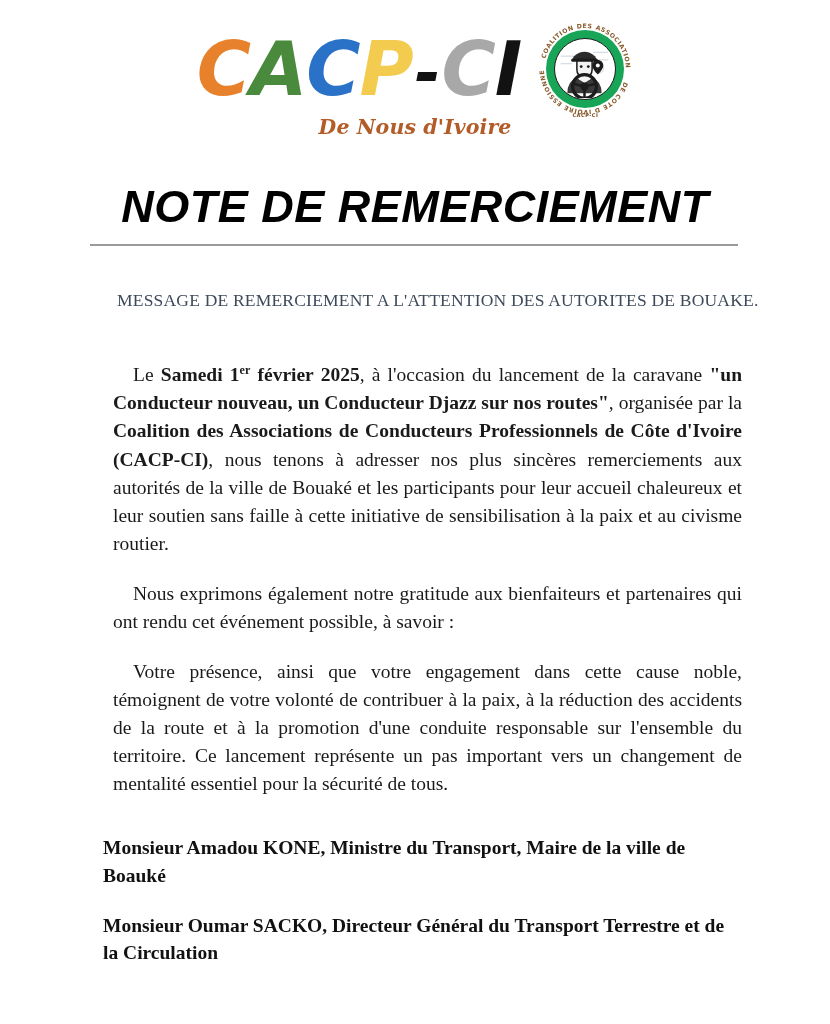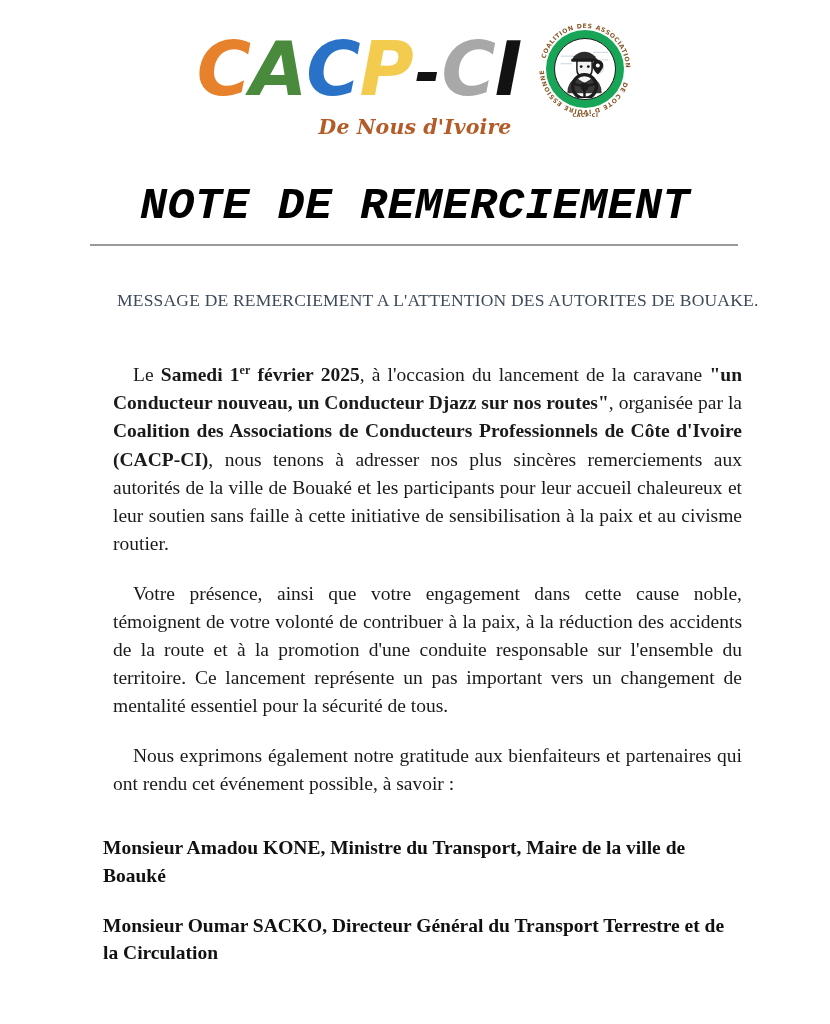--- a/index.html
+++ b/index.html
@@ -109,21 +109,21 @@
     font-size: 20.5px;
     line-height: 1.32;
     margin-top: 2px;
     letter-spacing: 0.1px;
   }
   .org-name .line2 { display: block; }
 
   
   .doc-title {
     text-align: center;
-    font-family: Liberation Mono, monospace;
+    font-family: Liberation Sans, sans-serif;
     font-weight: bold;
     font-style: italic;
     font-size: 45px;
     letter-spacing: 0.5px;
     color: #000000;
     margin-top: 42px;
     line-height: 1.05;
   }
   .title-rule {
     height: 0;
@@ -257,22 +257,22 @@
   <div class="doc-title">NOTE DE REMERCIEMENT</div>
   <div class="title-rule"></div>
 
   <div class="subject-line">
     <span class="u">MESSAGE DE REMERCIEMENT A L'ATTENTION DES AUTORITES DE BOUAKE</span><span>.</span>
   </div>
 
   <div class="body-wrap">
     <div id="paragraphs">
         <div class="para"><span>Le </span><span style="font-weight: bold;">Samedi 1</span><sup style="font-weight: bold;">er</sup><span style="font-weight: bold;"> février 2025</span><span>, à l'occasion du lancement de la caravane </span><span style="font-weight: bold;">"un Conducteur nouveau, un Conducteur Djazz sur nos routes"</span><span>, organisée par la </span><span style="font-weight: bold;">Coalition des Associations de Conducteurs Professionnels de Côte d'Ivoire (CACP-CI)</span><span>, nous tenons à adresser nos plus sincères remerciements aux autorités de la ville de Bouaké et les participants pour leur accueil chaleureux et leur soutien sans faille à cette initiative de sensibilisation à la paix et au civisme routier.</span></div>
+        <div class="para"><span>Nous exprimons également notre gratitude aux bienfaiteurs et partenaires qui ont rendu cet événement possible, à savoir :</span></div>
         <div class="para"><span>Votre présence, ainsi que votre engagement dans cette cause noble, témoignent de votre volonté de contribuer à la paix, à la réduction des accidents de la route et à la promotion d'une conduite responsable sur l'ensemble du territoire. Ce lancement représente un pas important vers un changement de mentalité essentiel pour la sécurité de tous.</span></div>
-        <div class="para"><span>Nous exprimons également notre gratitude aux bienfaiteurs et partenaires qui ont rendu cet événement possible, à savoir :</span></div>
       </div>
   </div>
 
   <div class="names" id="honorees">
       <div class="name-item">Monsieur Amadou KONE, Ministre du Transport, Maire de la ville de Boauké</div>
       <div class="name-item">Monsieur Oumar SACKO, Directeur Général du Transport Terrestre et de la Circulation</div>
     </div>
 
 </div>
 

